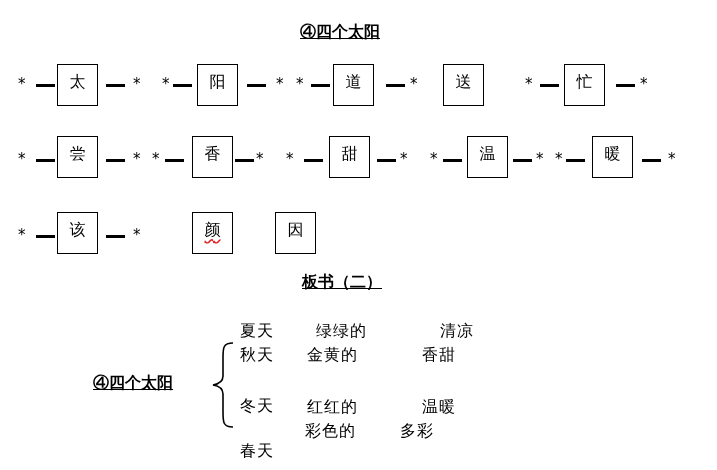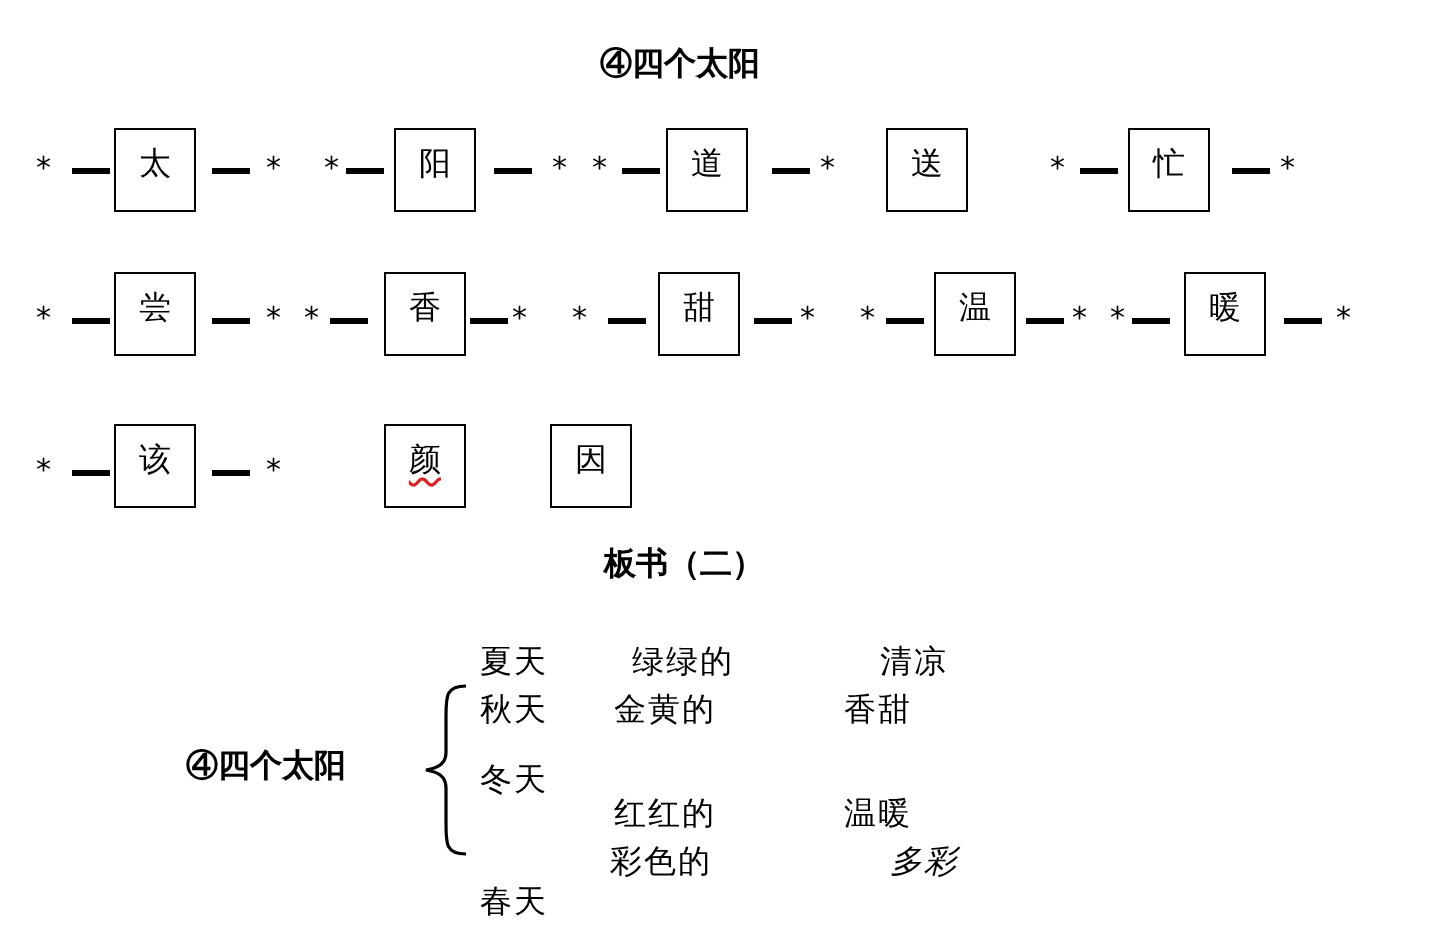--- a/index.html
+++ b/index.html
@@ -1,18 +1,18 @@
 <!DOCTYPE html>
 <html><head>
   <meta charset="utf-8">
   <style>
     html, body { margin: 0; padding: 0; background: #ffffff; }
     body { width: 717px; height: 470px; position: relative; overflow: hidden;
            font-family: "DejaVu Sans", sans-serif; color: #000; }
-    .abs { position: absolute; }
+    .abs { position: absolute; text-decoration: underline; }
     .title { font-family: "DejaVu Serif", serif; font-weight: bold; font-size: 16px; white-space: nowrap; }
     .box { position: absolute; width: 41px; height: 42px; border: 1px solid #000; box-sizing: border-box;
            display: flex; align-items: flex-start; justify-content: center; padding-top: 7px;
            font-size: 16px; background: #fff; }
     .ast { position: absolute; font-size: 15px; line-height: 1; }
     .dash { position: absolute; height: 3px; width: 19px; background: #000; }
     .squiggle { text-decoration: underline wavy #e02020; text-underline-offset: 3px; }
     .bs-text { position: absolute; font-size: 16px; white-space: nowrap; letter-spacing: 1px; }
     .brace { position: absolute; }
   </style>
@@ -105,20 +105,20 @@
 
 <div>
   <span class="bs-text" style="left:240px; top:321px;">夏天</span>
   <span class="bs-text" style="left:316px; top:321px;">绿绿的</span>
   <span class="bs-text" style="left:440px; top:321px;">清凉</span>
 
   <span class="bs-text" style="left:240px; top:345px;">秋天</span>
   <span class="bs-text" style="left:307px; top:345px;">金黄的</span>
   <span class="bs-text" style="left:422px; top:345px;font-family:Liberation Mono, monospace;">香甜</span>
 
-  <span class="bs-text" style="left:240px; top:380px;">冬天</span>
+  <span class="bs-text" style="left:240px; top:396px;">冬天</span>
   <span class="bs-text" style="left:307px; top:397px;">红红的</span>
   <span class="bs-text" style="left:422px; top:397px;">温暖</span>
 
   <span class="bs-text" style="left:240px; top:441px;">春天</span>
   <span class="bs-text" style="left:305px; top:421px;">彩色的</span>
-  <span class="bs-text" style="left:445px; top:421px;font-style:italic;">多彩</span>
+  <span class="bs-text" style="left:400px; top:421px;">多彩</span>
 </div>
 
 </body></html>

